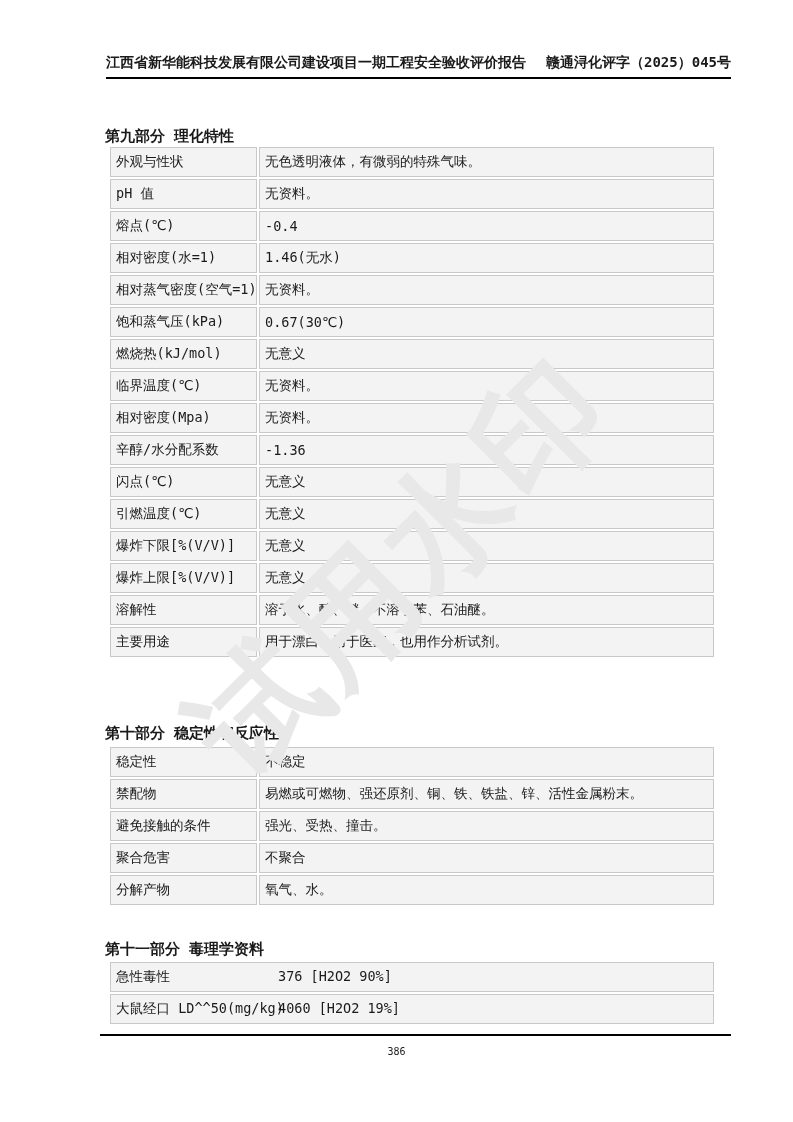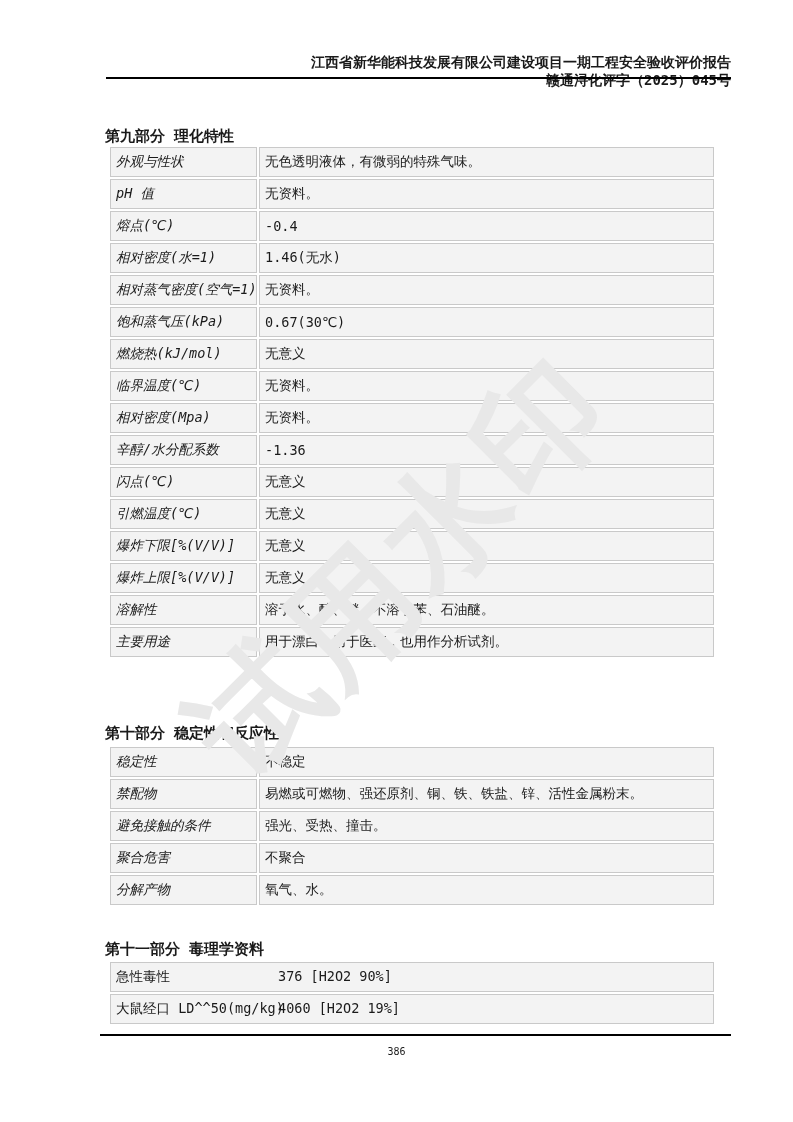--- a/index.html
+++ b/index.html
@@ -15,21 +15,20 @@
   
   .header {
     position: absolute;
     top: 54px; left: 106px; width: 625px;
     display: flex;
     justify-content: space-between;
     align-items: flex-end;
     font-size: 14px;
     font-weight: bold;
     white-space: nowrap;
-    flex-direction: column;
   }
   .header-rule {
     position: absolute;
     top: 77px; left: 106px; width: 625px;
     border-top: 2px solid #000000;
   }
   
   .sec-title {
     position: absolute;
     left: 105px;
@@ -56,21 +55,21 @@
   table.props td {
     background: #f3f3f3;
     border: 1px solid #c9c9c9;
     height: 28px;
     font-size: 13.5px;
     padding: 0 2px 0 5px;
     vertical-align: middle;
     white-space: nowrap;
     overflow: hidden;
   }
-  td.lab { width: 138px; font-style: italic; }
+  td.lab { width: 138px; }
   td.full { width: auto; }
   .toxlab { display: inline-block; width: 162px; }
   
   .footer-rule {
     position: absolute;
     top: 1034px; left: 100px; width: 631px;
     border-top: 2px solid #000000;
   }
   .page-number {
     position: absolute;

